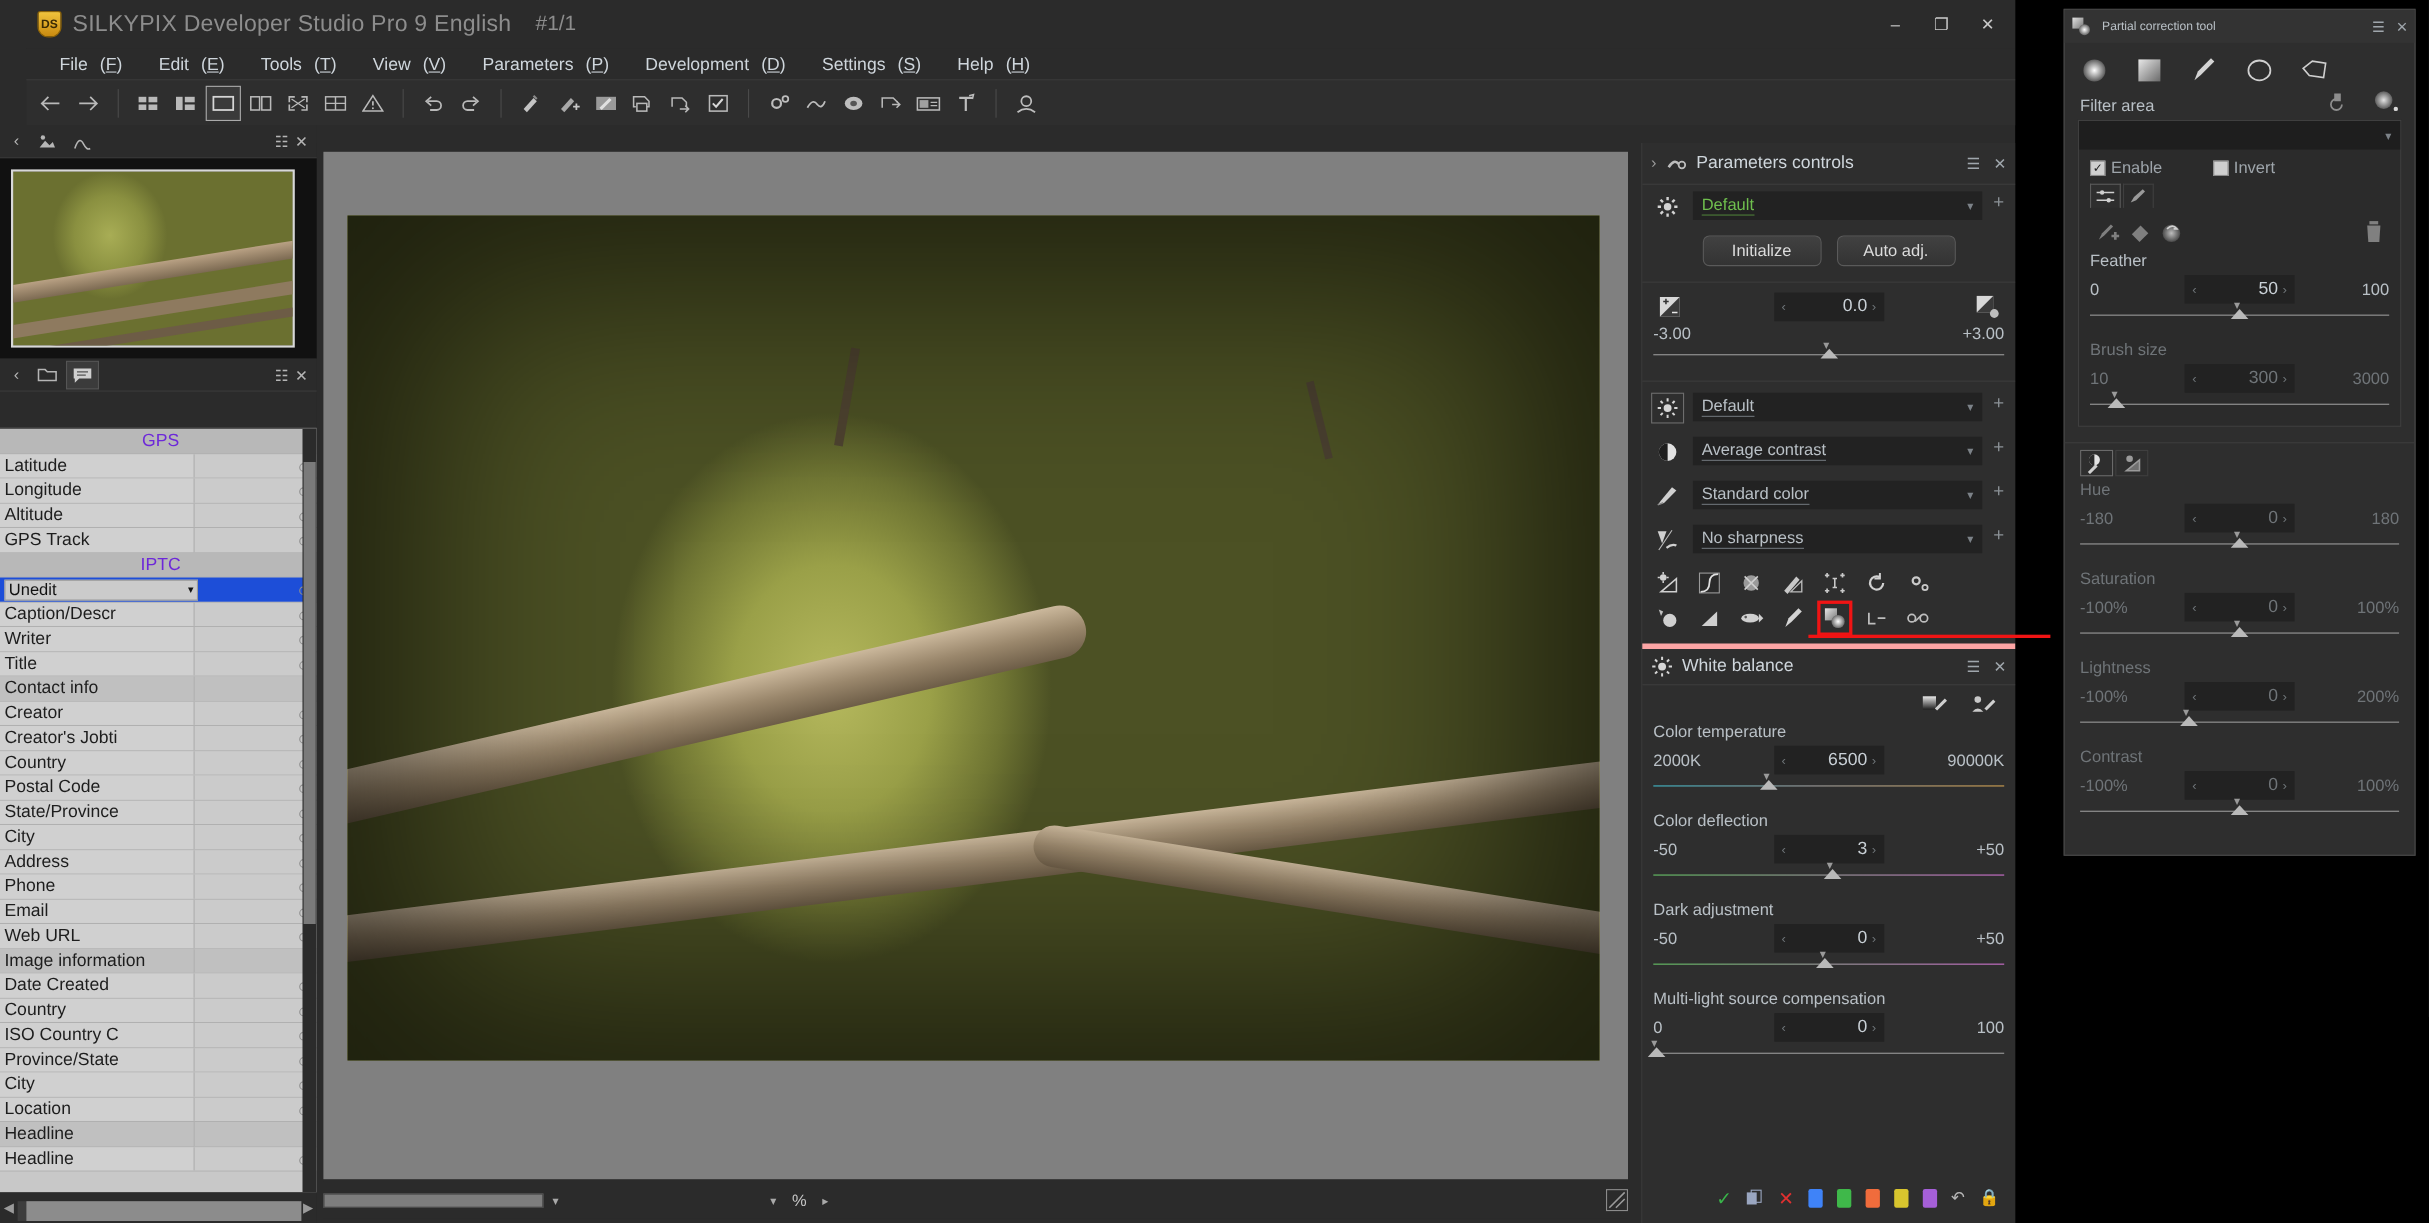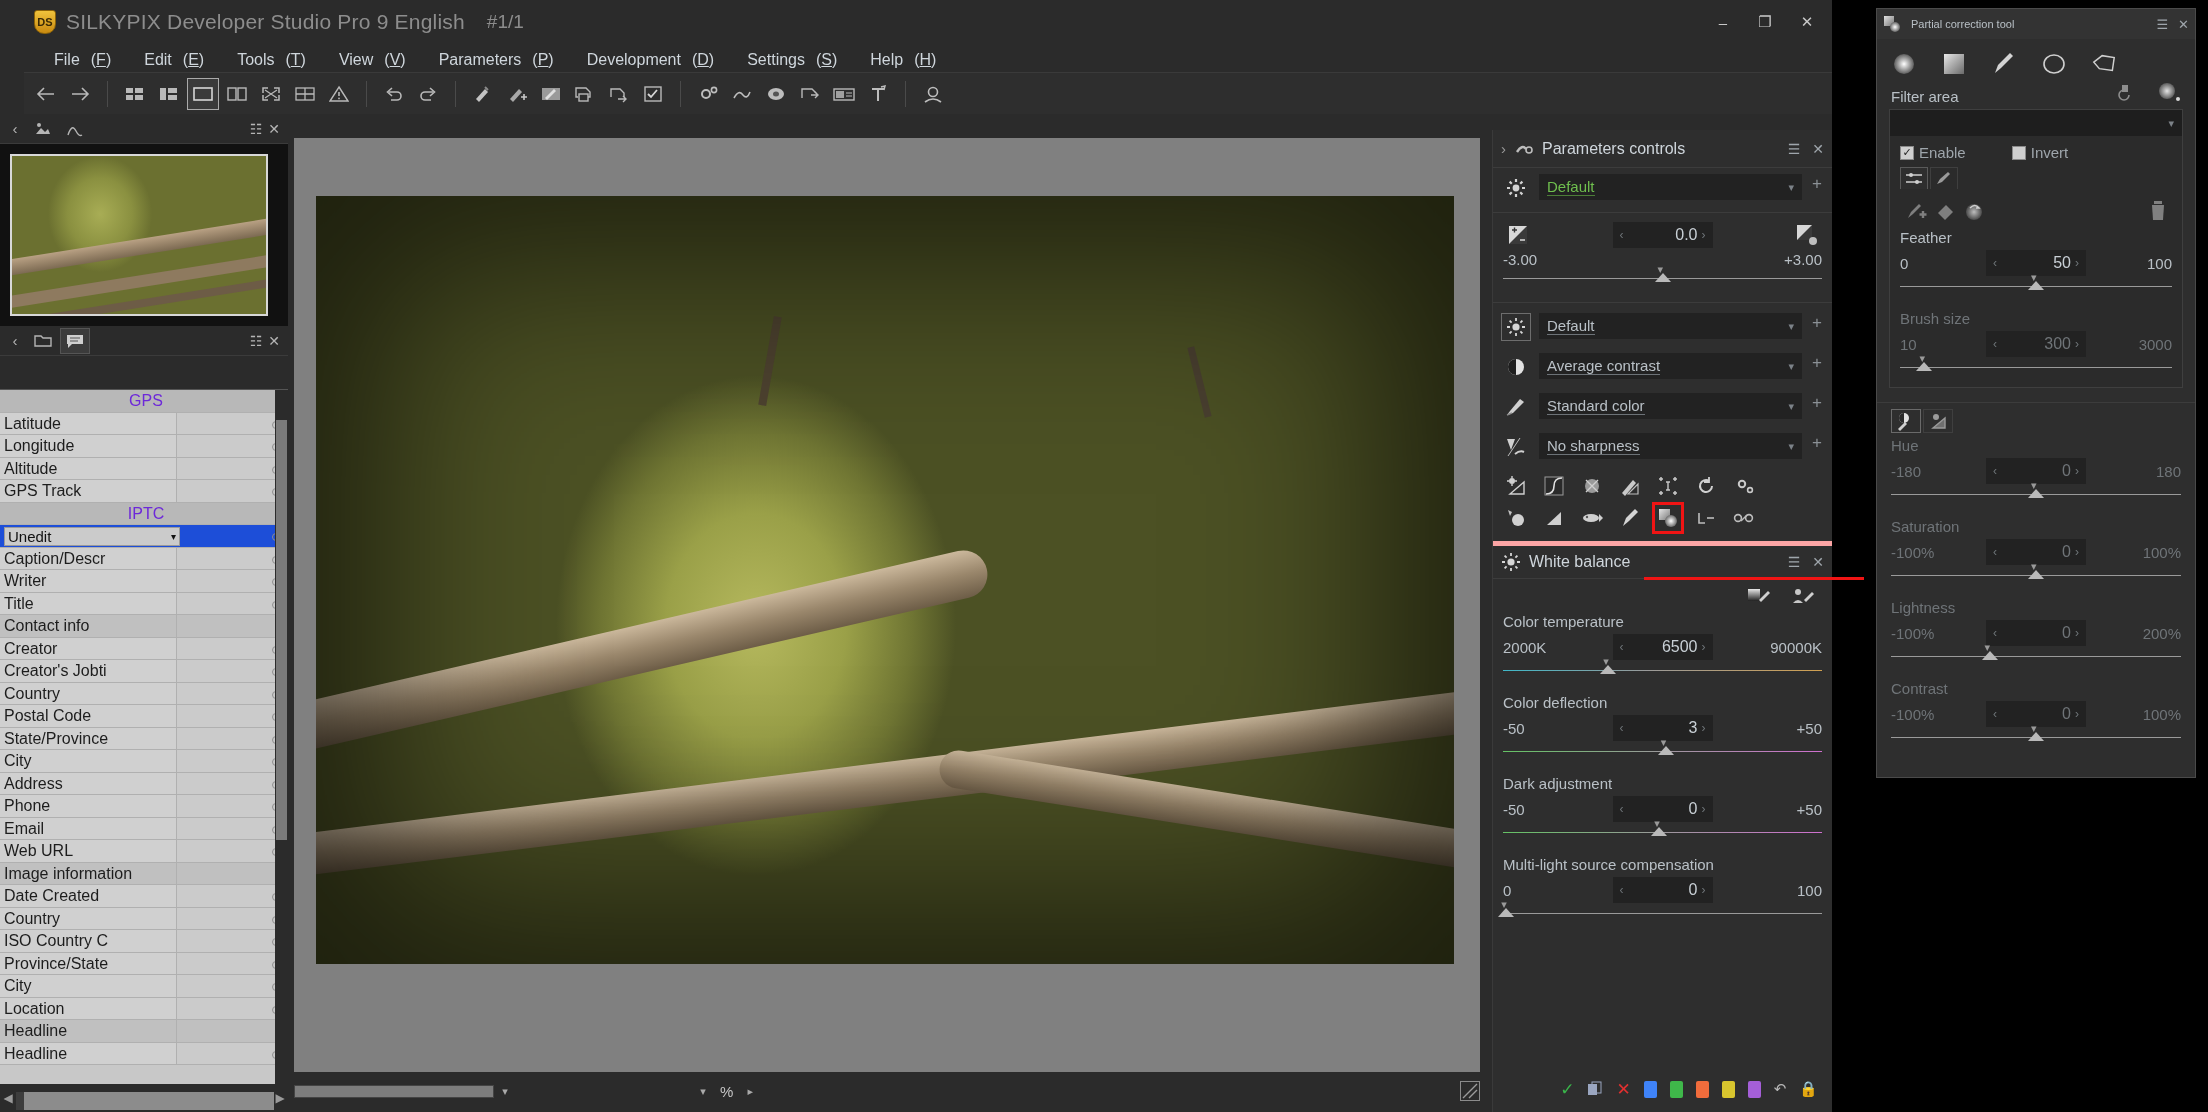--- a/index.html
+++ b/index.html
@@ -702,20 +702,24 @@
             <path d="M10 1 v3 M10 16 v3 M1 10 h3 M16 10 h3 M3.6 3.6 l2.2 2.2 M14.2 14.2 l2.2 2.2 M16.4 3.6 l-2.2 2.2 M5.8 14.2 l-2.2 2.2" stroke="#d3d3d3" stroke-width="2.2"></path>
           </svg>
       </span>
       <span class="pselect">
         <span class="txt green">Default</span>
         <span class="arr">▾</span>
       </span>
       <span class="pplus">+</span>
     </div>
 
+    <div class="btnrow">
+      <div class="pbtn">Initialize</div>
+      <div class="pbtn">Auto adj.</div>
+    </div>
     <div class="divider"></div>
 
     <div class="sliderblock">
       <div class="sl-mid">
         <span class="picon">
           <svg width="22" height="22" viewBox="0 0 22 22">
               <rect x="2" y="2" width="18" height="18" fill="#d8d8d8"></rect>
               <path d="M20 2 L2 20 H20 Z" fill="#3a3a3a"></path>
               <path d="M5 6 h5 M7.5 3.5 v5" stroke="#333" stroke-width="1.4"></path>
               <path d="M13 16 h5" stroke="#e8e8e8" stroke-width="1.4"></path>

